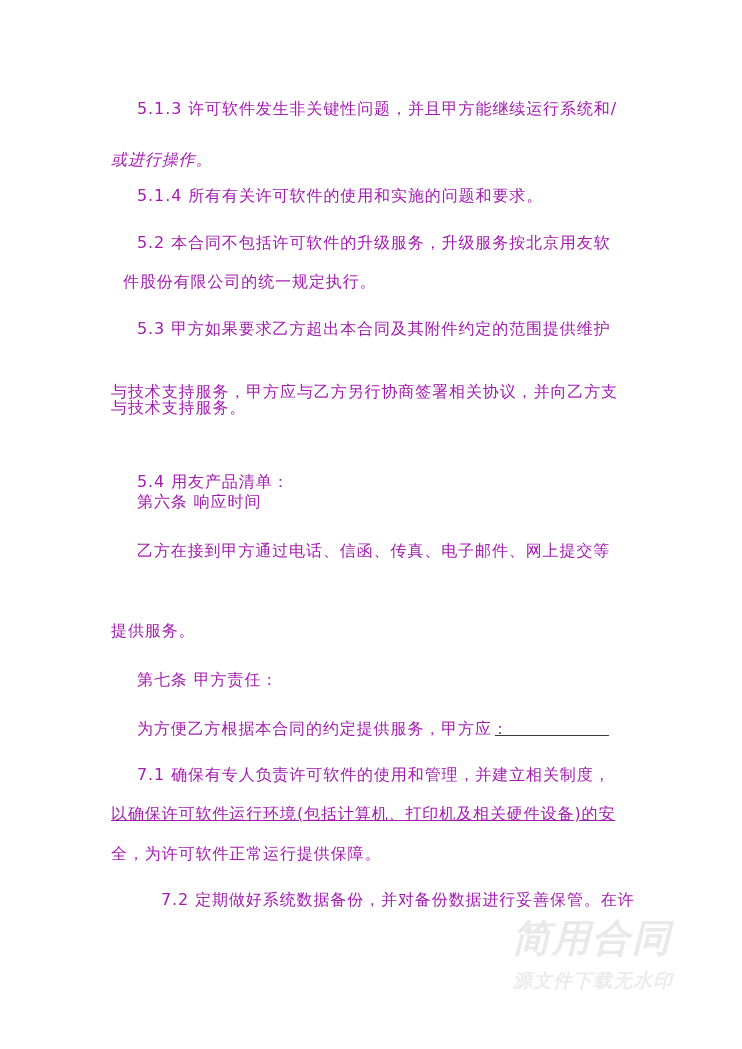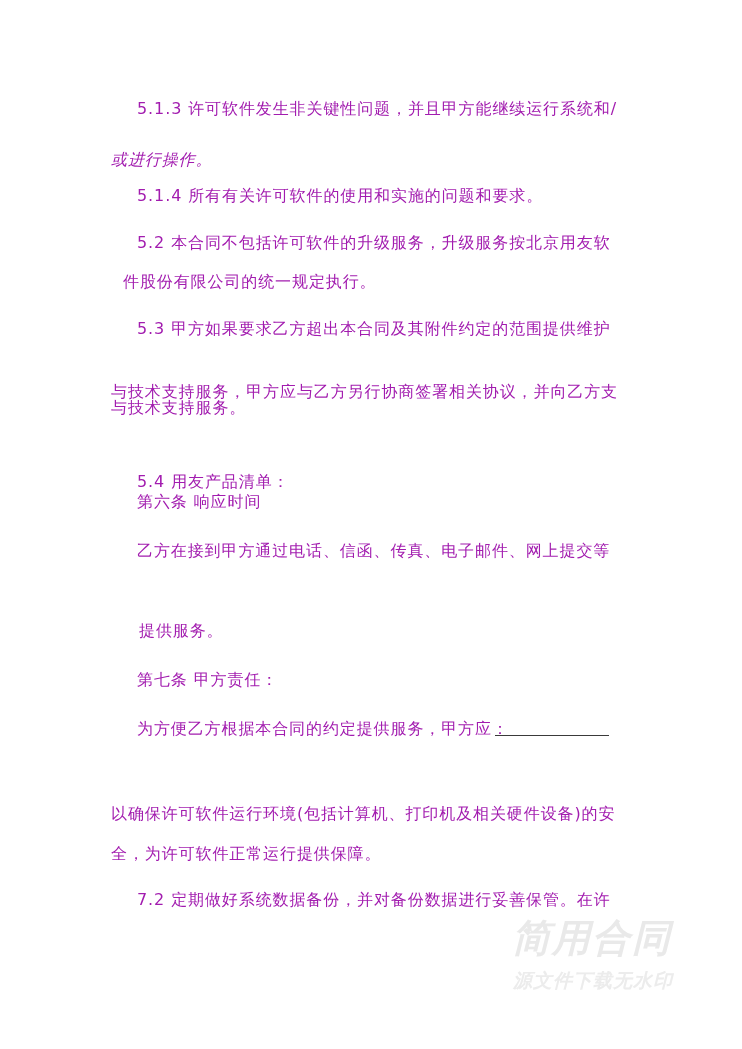--- a/index.html
+++ b/index.html
@@ -85,28 +85,29 @@
 
   <div class="line indent" style="top:319px;">5.3 甲方如果要求乙方超出本合同及其附件约定的范围提供维护</div>
   <div class="line" style="top:358px;margin-top:24px;">与技术支持服务，甲方应与乙方另行协商签署相关协议，并向乙方支</div>
   <div class="line" style="top:398px;">与技术支持服务。</div>
 
   <div class="line indent" style="top:472px;">5.4 用友产品清单：</div>
 
   <div class="line indent" style="top:492px;">第六条 响应时间</div>
 
   <div class="line indent" style="top:541px;">乙方在接到甲方通过电话、信函、传真、电子邮件、网上提交等</div>
-  <div class="line" style="top:621px;margin-left:28px;">提供服务。</div>
+  <div class="line" style="top:621px;">提供服务。</div>
 
   <div class="line indent" style="top:670px;">第七条 甲方责任：</div>
 
   <div class="line indent" style="top:719px;">为方便乙方根据本合同的约定提供服务，甲方应：</div>
   <div class="blank"></div>
 
-  <div class="line" style="top:804px;">以确保许可软件运行环境(包括计算机、打印机及相关硬件设备)的安</div>
+  <div class="line indent" style="top:765px;">7.1 确保有专人负责许可软件的使用和管理，并建立相关制度，</div>
+  <div class="line" style="top:804px;text-decoration:underline;">以确保许可软件运行环境(包括计算机、打印机及相关硬件设备)的安</div>
   <div class="line" style="top:844px;">全，为许可软件正常运行提供保障。</div>
 
-  <div class="line indent" style="top:890px;">7.2 定期做好系统数据备份，并对备份数据进行妥善保管。在许</div>
+  <div class="line indent" style="top:890px;margin-left:24px;">7.2 定期做好系统数据备份，并对备份数据进行妥善保管。在许</div>
 
   <div class="wm-main">简用合同</div>
   <div class="wm-sub">源文件下载无水印</div>
 
 </div>
 
 </body></html>

